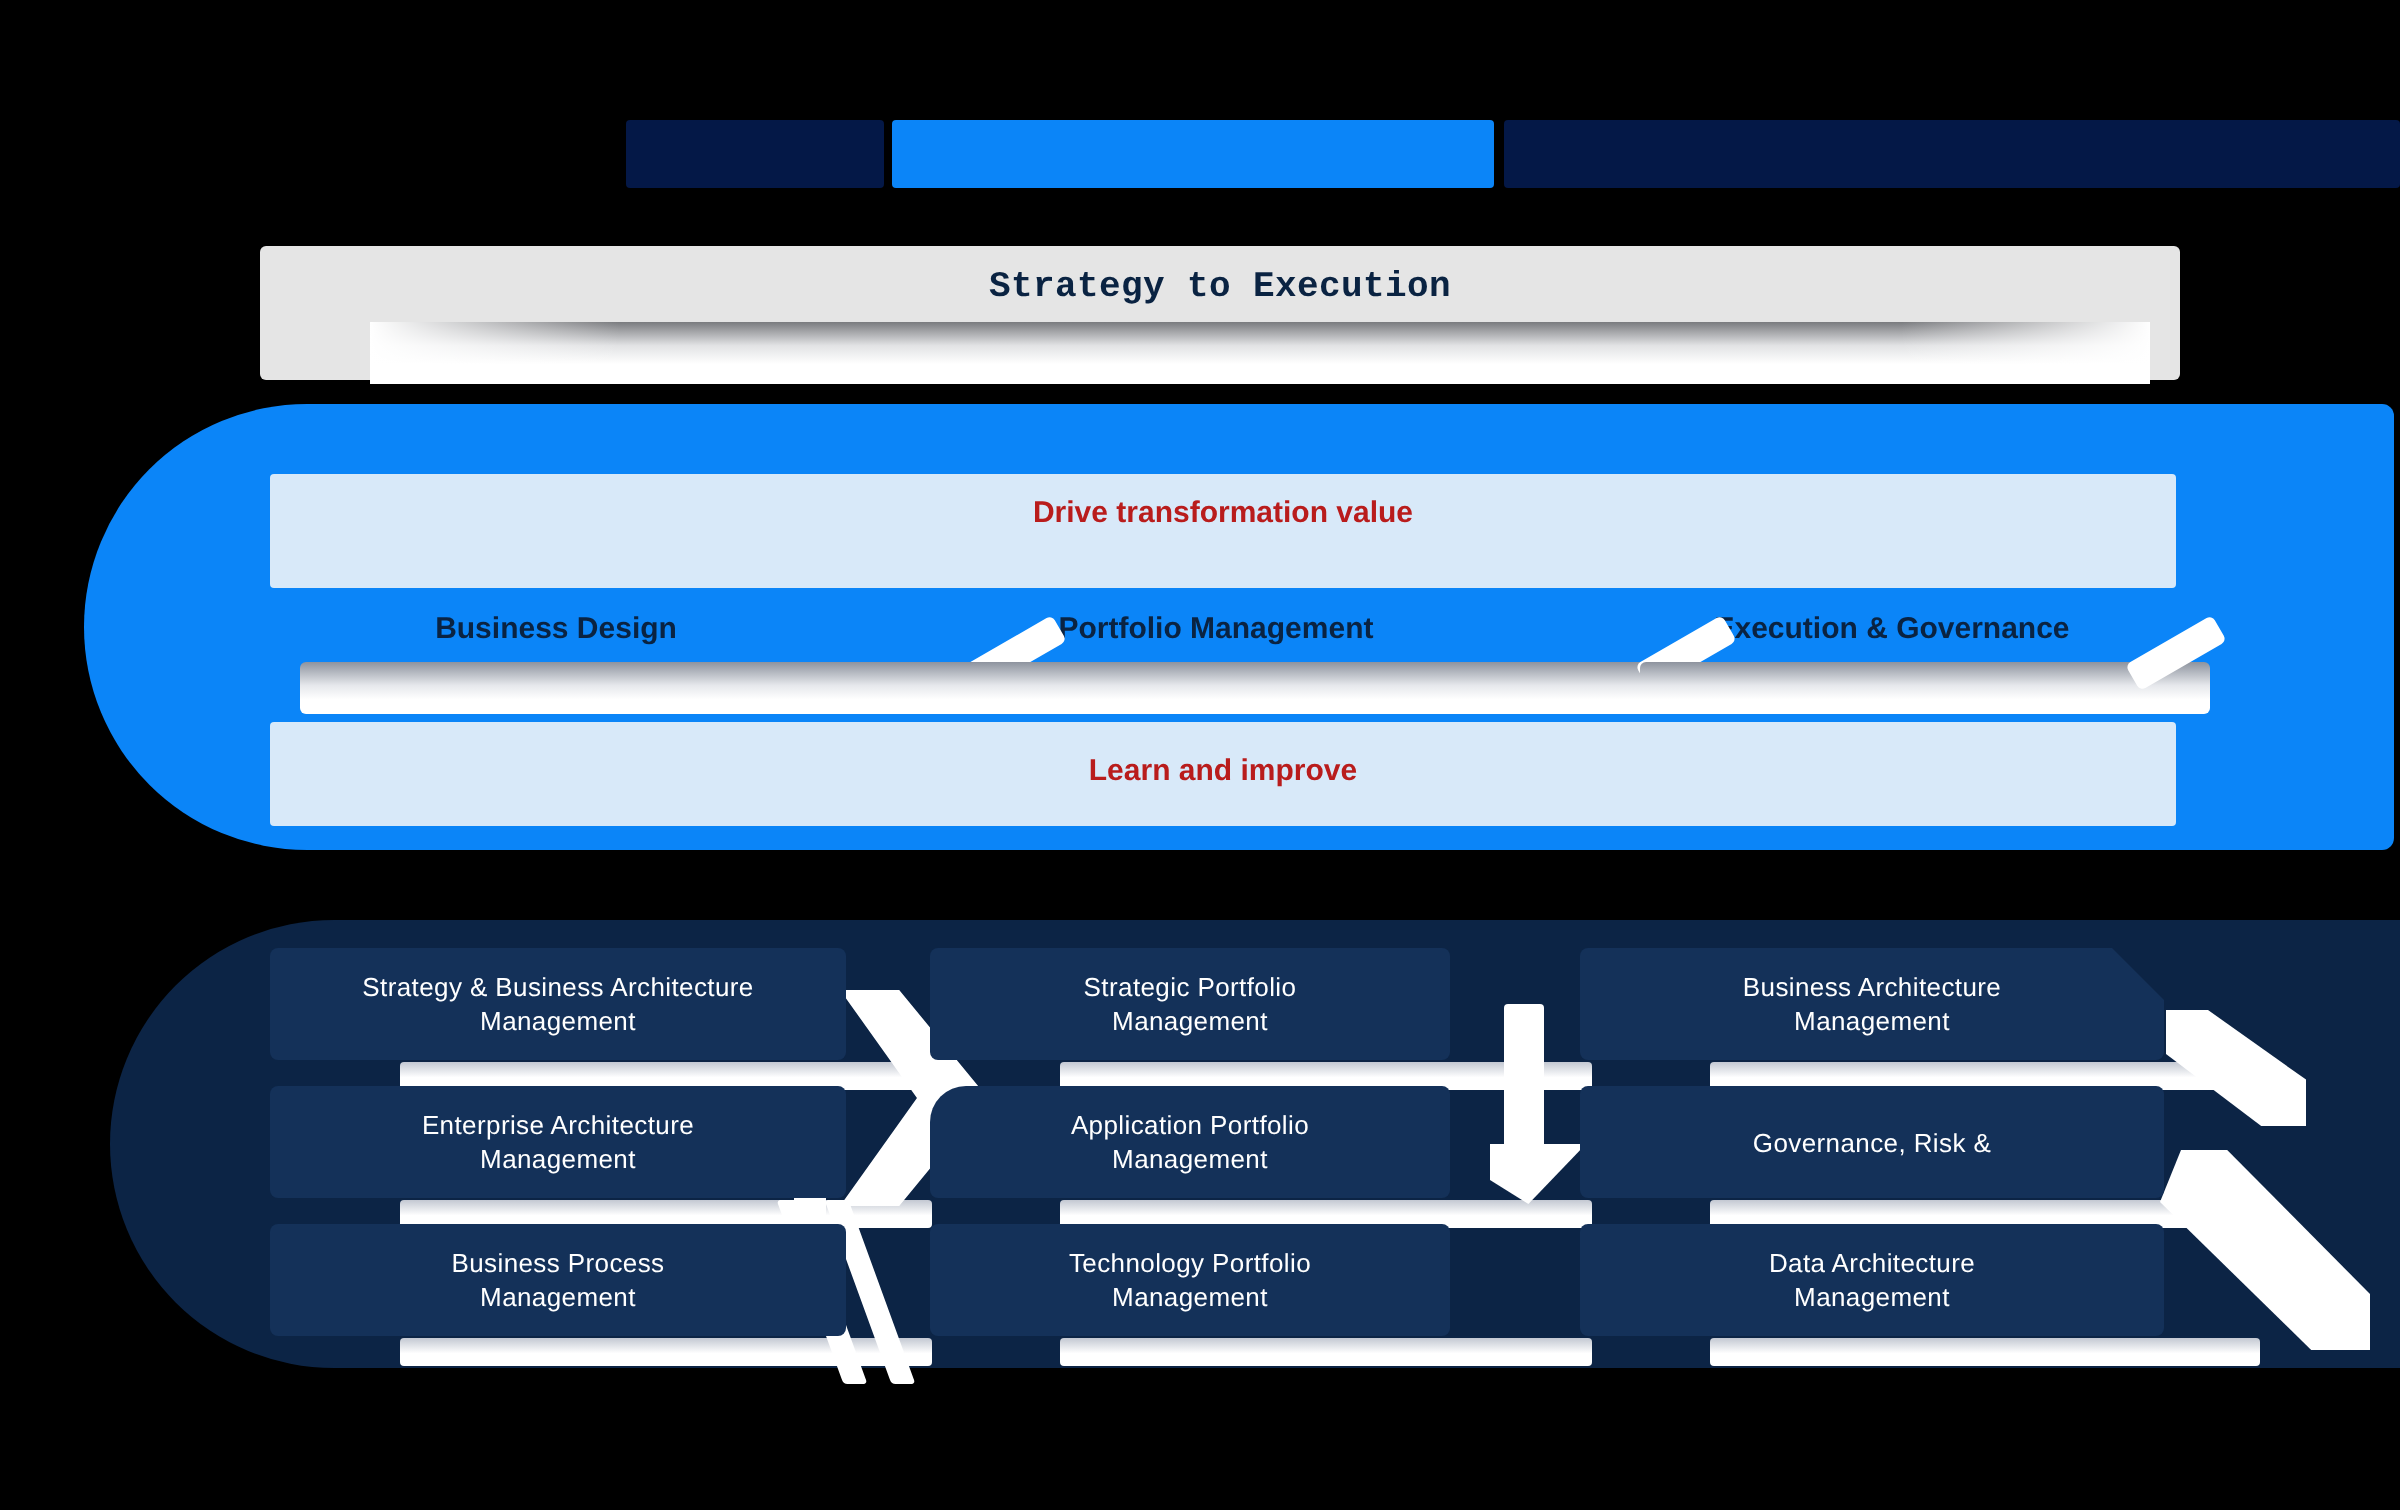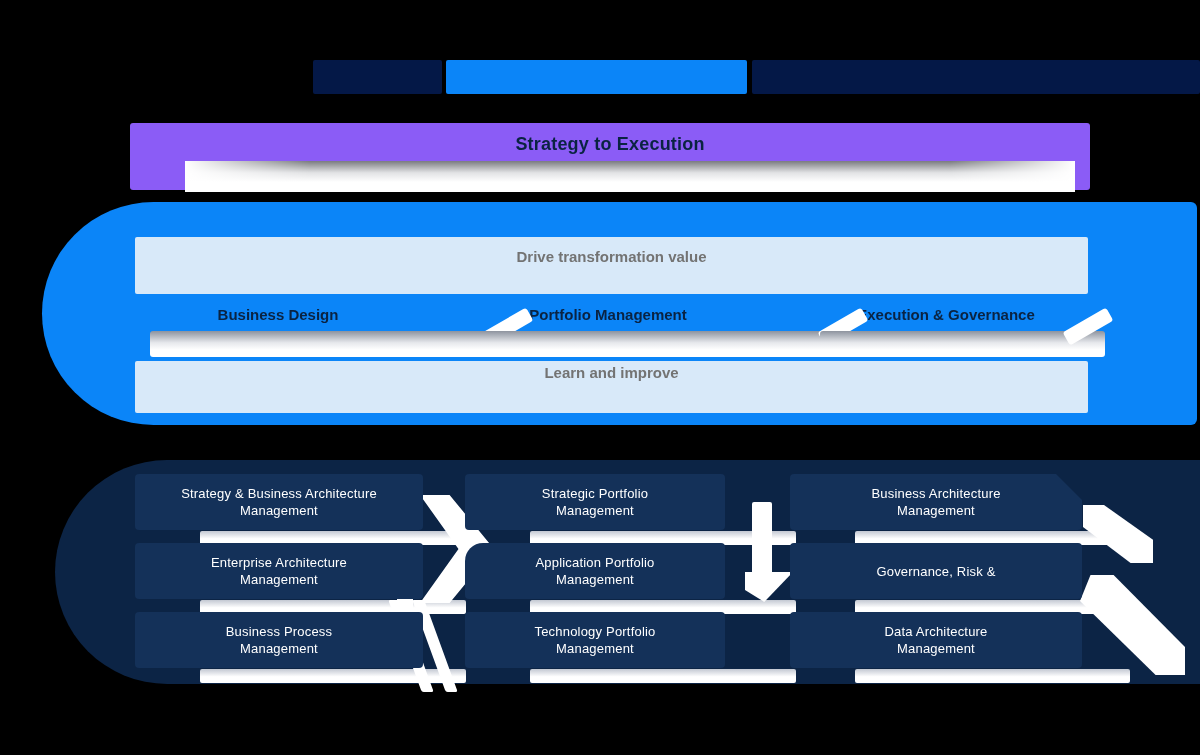--- a/index.html
+++ b/index.html
@@ -6,35 +6,35 @@
   .stage{position:relative;width:1200px;height:755px;background:#000;overflow:hidden;
          font-family:"Liberation Sans",sans-serif;}
 
   
   .tseg{position:absolute;top:60px;height:34px;border-radius:2px;}
   .tseg1{left:313px;width:129px;background:#041847;}
   .tseg2{left:446px;width:301px;background:#0B85F8;}
   .tseg3{left:752px;width:448px;background:#041847;}
 
   
-  .banner{position:absolute;left:130px;top:123px;width:960px;height:67px;background:#8b5cf6;border-radius:3px;}
+  .banner{position:absolute;left:130px;top:123px;width:960px;height:67px;background:#e5e5e5;border-radius:3px;font-family:Liberation Mono, monospace;}
   .banner-label{position:absolute;top:11px;left:0;right:0;text-align:center;
                 font-size:18px;font-weight:bold;color:#0A2342;letter-spacing:.2px;}
   .banner-fold{position:absolute;left:185px;top:161px;width:890px;height:31px;border-radius:2px;
      background:linear-gradient(to bottom, rgba(40,42,48,.62) 0%, rgba(150,153,160,.28) 38%, rgba(255,255,255,0) 68%), #fff;}
   .banner-fold::before{content:"";position:absolute;inset:0;
      background:linear-gradient(to right,#fff 0%,rgba(255,255,255,0) 14%,rgba(255,255,255,0) 86%,#fff 100%);}
 
   
   .flow{position:absolute;left:42px;top:202px;width:1155px;height:223px;background:#0B85F8;
         border-radius:112px 6px 6px 112px;}
-  .bar{position:absolute;left:93px;width:953px;background:#D8E9F9;border-radius:2px;color:#737373;
+  .bar{position:absolute;left:93px;width:953px;background:#D8E9F9;border-radius:2px;color:#b91c1c;
        text-align:center;font-weight:600;font-size:15px;box-sizing:border-box;}
   .bar-top{top:35px;height:57px;padding-top:11px;}
-  .bar-bottom{top:159px;height:52px;padding-top:3px;}
+  .bar-bottom{top:159px;height:52px;padding-top:16px;}
   .phase{position:absolute;top:104px;width:320px;text-align:center;
          font-size:15px;font-weight:bold;color:#0A2342;}
   .phase1{left:76px}.phase2{left:406px}.phase3{left:744px}
   .swoosh{position:absolute;top:129px;height:26px;border-radius:3px;
      background:linear-gradient(180deg,#8d939e 0%,#e6e8ec 45%,#fff 72%);}
   .swoosh::after{content:"";position:absolute;right:-8px;top:-12px;width:50px;height:15px;
      background:#fff;border-radius:3px;transform:rotate(-30deg);}
   .s1{left:108px;width:375px}.s2{left:428px;width:390px}.s3{left:778px;width:285px}
 
   

